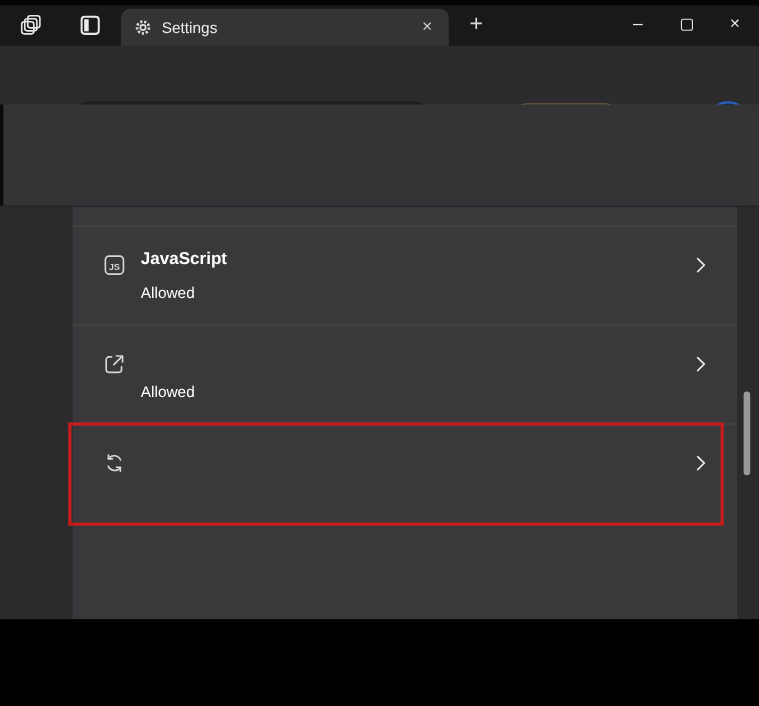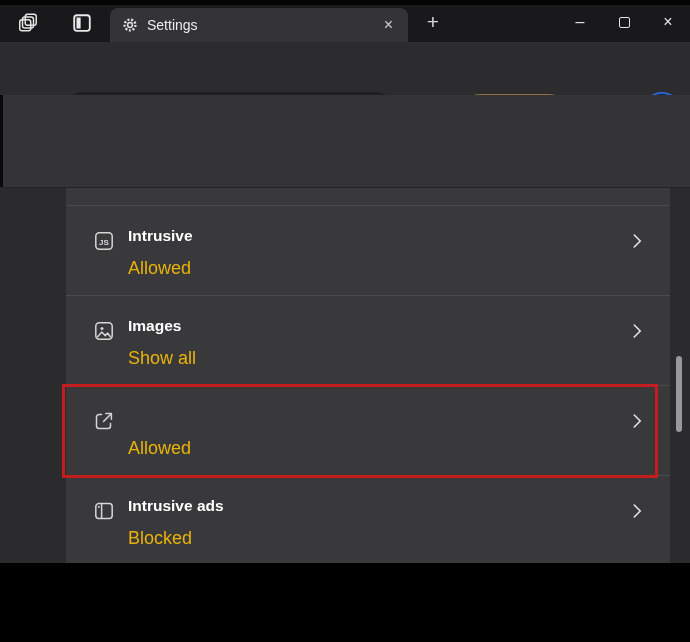--- a/index.html
+++ b/index.html
@@ -51,21 +51,21 @@
   .searchbox input{ flex:1; margin-left:11px; background:transparent; border:none; outline:none; color:#e6e6e6; font-size:15px; font-family:"Liberation Sans", sans-serif; }
   .searchbox input::placeholder{ color:#979797; }
 
   
   .divider{ position:absolute; left:0; top:187px; width:690px; height:1px; background:#232325; }
   .content{ position:absolute; left:0; top:188px; width:690px; height:454px; background:#2b2b2d; }
   .panel{ position:absolute; left:66px; top:0; width:604px; height:454px; background:#39393c; padding-top:17px; }
   .row{ position:relative; height:90px; border-top:1px solid #4a4a4d; cursor:pointer; }
   .row-icon{ position:absolute; left:26px; top:23px; width:24px; height:24px; }
   .row-title{ position:absolute; left:62px; top:21px; color:#ffffff; font-size:15.5px; font-weight:700; }
-  .row-sub{ position:absolute; left:62px; top:52px; color:#eab308; font-size:18px; }
+  .row-sub{ position:absolute; left:62px; top:52px; color:#ffffff; font-size:14px; }
   .row-chev{ position:absolute; right:22px; top:24px; width:22px; height:22px; }
   .highlight{ position:absolute; left:62px; top:196px; width:596px; height:94px; border:3px solid #c51d1d; pointer-events:none; z-index:5; }
   .scroll-thumb{ position:absolute; left:676px; top:168px; width:6px; height:76px; border-radius:3px; background:#98989b; cursor:grab; }
   svg{ display:block; }
 </style>
 </head>
 <body>
 
 <div class="window">
 
@@ -166,78 +166,46 @@
   <div class="content">
     <div class="panel">
 
       <div class="row">
         <span class="row-icon">
           <svg width="24" height="24" viewBox="0 0 24 24">
             <rect x="3.8" y="3.8" width="16.4" height="16.4" rx="3.5" fill="none" stroke="#d6d6d6" stroke-width="1.5"></rect>
             <text x="12" y="16" font-size="8" font-weight="bold" fill="#d6d6d6" text-anchor="middle" font-family="Liberation Sans, sans-serif">JS</text>
           </svg>
         </span>
-        <span class="row-title">Intrusive</span>
+        <span class="row-title">JavaScript</span>
         <span class="row-sub">Allowed</span>
         <span class="row-chev">
           <svg width="22" height="22" viewBox="0 0 24 24" fill="none" stroke="#e6e6e6" stroke-width="1.7" stroke-linecap="round">
               <path d="M9 5.5l6.5 6.5L9 18.5"></path>
             </svg>
         </span>
       </div>
 
-      <div class="row">
-        <span class="row-icon">
-          <svg width="24" height="24" viewBox="0 0 24 24" fill="none" stroke="#d6d6d6" stroke-width="1.5">
-            <rect x="3.8" y="3.8" width="16.4" height="16.4" rx="3.5"></rect>
-            <circle cx="10" cy="9.6" r="1.5" fill="#d6d6d6" stroke="none"></circle>
-            <path d="M5.2 18.2l4.6-5.2 3.4 3.6 2.4-2.4 3.2 4"></path>
-          </svg>
-        </span>
-        <span class="row-title">Images</span>
-        <span class="row-sub">Show all</span>
-        <span class="row-chev">
-          <svg width="22" height="22" viewBox="0 0 24 24" fill="none" stroke="#e6e6e6" stroke-width="1.7" stroke-linecap="round">
-              <path d="M9 5.5l6.5 6.5L9 18.5"></path>
-            </svg>
-        </span>
-      </div>
 
       <div class="row">
         <span class="row-icon">
           <svg width="24" height="24" viewBox="0 0 24 24" fill="none" stroke="#d6d6d6" stroke-width="1.5" stroke-linecap="round" stroke-linejoin="round">
             <path d="M9.5 5.5H7a2.5 2.5 0 0 0-2.5 2.5v9A2.5 2.5 0 0 0 7 19.5h9a2.5 2.5 0 0 0 2.5-2.5v-2.5"></path>
             <path d="M11.5 12.5L19 5"></path>
             <path d="M13.8 4.6H19.4V10.2"></path>
           </svg>
         </span>
         <span class="row-sub">Allowed</span>
         <span class="row-chev">
           <svg width="22" height="22" viewBox="0 0 24 24" fill="none" stroke="#e6e6e6" stroke-width="1.7" stroke-linecap="round">
               <path d="M9 5.5l6.5 6.5L9 18.5"></path>
             </svg>
         </span>
       </div>
 
-      <div class="row">
-        <span class="row-icon">
-          <svg width="24" height="24" viewBox="0 0 24 24" fill="none" stroke="#d6d6d6" stroke-width="1.5">
-            <rect x="3.8" y="4.6" width="16.4" height="14.8" rx="3"></rect>
-            <path d="M9.6 4.8v14.4"></path>
-            <rect x="5.9" y="7" width="1.7" height="1.7" fill="#d6d6d6" stroke="none"></rect>
-          </svg>
-        </span>
-        <span class="row-title">Intrusive ads</span>
-        <span class="row-sub">Blocked</span>
-        <span class="row-chev">
-          <svg width="22" height="22" viewBox="0 0 24 24" fill="none" stroke="#e6e6e6" stroke-width="1.7" stroke-linecap="round">
-              <path d="M9 5.5l6.5 6.5L9 18.5"></path>
-            </svg>
-        </span>
-      </div>
 
       <div class="row">
         <span class="row-icon">
           <svg width="24" height="24" viewBox="0 0 24 24" fill="none" stroke="#d6d6d6" stroke-width="1.5" stroke-linecap="round" stroke-linejoin="round">
             <path d="M17.6 9.2a6.3 6.3 0 0 0-11-1.2"></path>
             <path d="M6.6 4.6v3.6h3.6"></path>
             <path d="M6.4 14.8a6.3 6.3 0 0 0 11 1.2"></path>
             <path d="M17.4 19.4v-3.6h-3.6"></path>
           </svg>
         </span>

